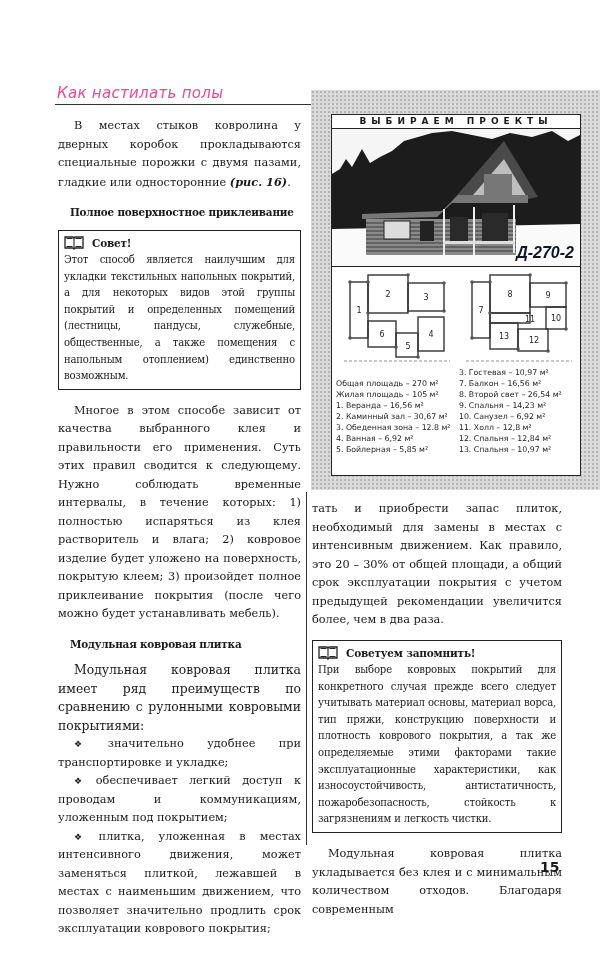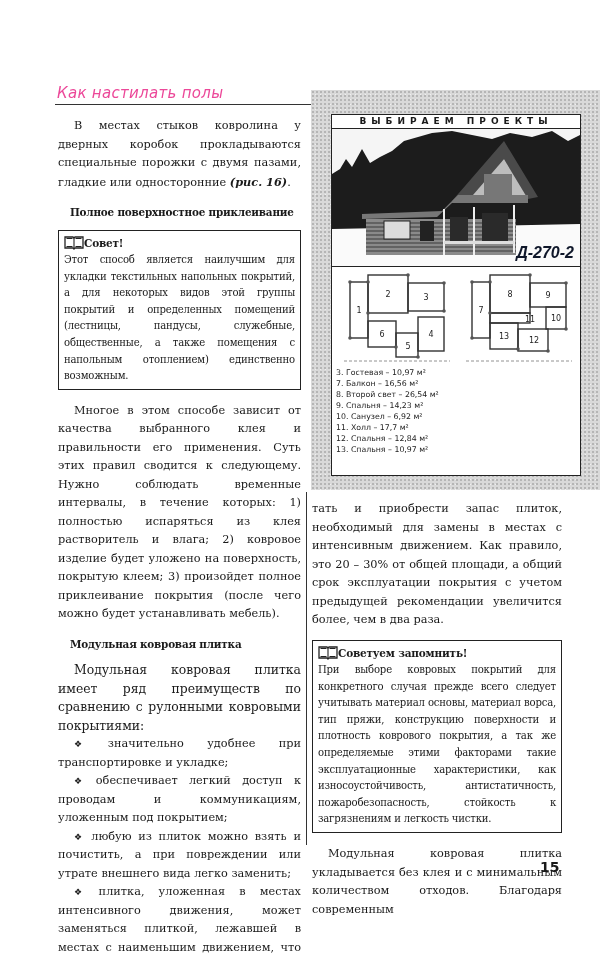--- a/index.html
+++ b/index.html
@@ -19,21 +19,21 @@
   .col-right { left: 312px; top: 500px; width: 250px; }
 
   .italic-ref { font-style: italic; font-weight: bold; }
 
   .subhead { font-size: 10.4px; font-weight: bold; text-align: left; text-indent: 12px; margin: 11px 0 8px; letter-spacing: -0.2px; }
 
   .callout {
     border: 1.3px solid #222; padding: 4px 5px 4px 5px; font-size: 10.1px; line-height: 16.6px;
     text-align: justify; letter-spacing: -0.2px;
   }
-  .callout-title { display: flex; align-items: center; font-weight: bold; font-size: 10.5px; margin-bottom: 1px; }
+  .callout-title { display: flex; align-items: center; gap: 8px; font-weight: bold; font-size: 10.5px; margin-bottom: 1px; }
   .book-icon { width: 20px; height: 15px; display: inline-block; }
 
   .bullet-item { text-indent: 16px; }
   .bullet { font-size: 9px; margin-right: 6px; }
 
   .sep-line { position: absolute; left: 306px; top: 492px; width: 0; height: 353px; border-left: 1.3px solid #333; }
 
   .project-panel {
     position: absolute; left: 311px; top: 90px; width: 289px; height: 400px;
     background-color: #d9d9d9;
@@ -95,21 +95,20 @@
   </div>
 
   <p style="margin-top:12px;">Многое в этом способе зависит от качества выбранного клея и правильности его применения. Суть этих правил сводится к следующему. Нужно соблюдать временные интервалы, в течение которых: 1) полностью испаряться из клея растворитель и влага; 2) ковровое изделие будет уложено на поверхность, покрытую клеем; 3) произойдет полное приклеивание покрытия (после чего можно будет устанавливать мебель).</p>
 
   <div class="subhead" style="">Модульная ковровая плитка</div>
 
   <p style="font-size:12.4px; line-height:18.5px;">Модульная ковровая плитка имеет ряд преимуществ по сравнению с рулонными ковровыми покрытиями:</p>
 
   <p class="bullet-item"><span class="bullet">❖</span><span>значительно удобнее при транспортировке и укладке;</span></p>
   <p class="bullet-item"><span class="bullet">❖</span><span>обеспечивает легкий доступ к проводам и коммуникациям, уложенным под покрытием;</span></p>
-  <p class="bullet-item"><span class="bullet">❖</span><span>любую из плиток можно взять и почистить, а при повреждении или утрате внешнего вида легко заменить;</span></p>
   <p class="bullet-item"><span class="bullet">❖</span><span>плитка, уложенная в местах интенсивного движения, может заменяться плиткой, лежавшей в местах с наименьшим движением, что позволяет значительно продлить срок эксплуатации коврового покрытия;</span></p>
 
 </div>
 
 <div class="project-panel">
   <div class="project-card">
     <div class="card-title">ВЫБИРАЕМ ПРОЕКТЫ</div>
 
     <div class="photo">
       <svg width="248" height="138" viewBox="0 0 248 138">
@@ -209,27 +208,36 @@
           <text x="216" y="31">9</text>
           <text x="224" y="54">10</text>
           <text x="198" y="55">11</text>
           <text x="202" y="76">12</text>
           <text x="172" y="72">13</text>
         </g>
       </svg>
     </div>
 
     <div class="specs">
+      <div class="spec-col-left">
+        <div>Общая площадь – 270 м²</div>
+        <div>Жилая площадь – 105 м²</div>
+        <div>1. Веранда – 16,56 м²</div>
+        <div>2. Каминный зал – 30,67 м²</div>
+        <div>3. Обеденная зона – 12.8 м²</div>
+        <div>4. Ванная – 6,92 м²</div>
+        <div>5. Бойлерная – 5,85 м²</div>
+      </div>
       <div class="spec-col-right">
         <div>3. Гостевая – 10,97 м²</div>
         <div>7. Балкон – 16,56 м²</div>
         <div>8. Второй свет – 26,54 м²</div>
         <div>9. Спальня – 14,23 м²</div>
         <div>10. Санузел – 6,92 м²</div>
-        <div>11. Холл – 17,7 м²</div>
+        <div>11. Холл – 12,8 м²</div>
         <div>12. Спальня – 12,84 м²</div>
         <div>13. Спальня – 10,97 м²</div>
       </div>
     </div>
   </div>
 </div>
 
 <div class="sep-line"></div>
 
 <div class="col col-right">

